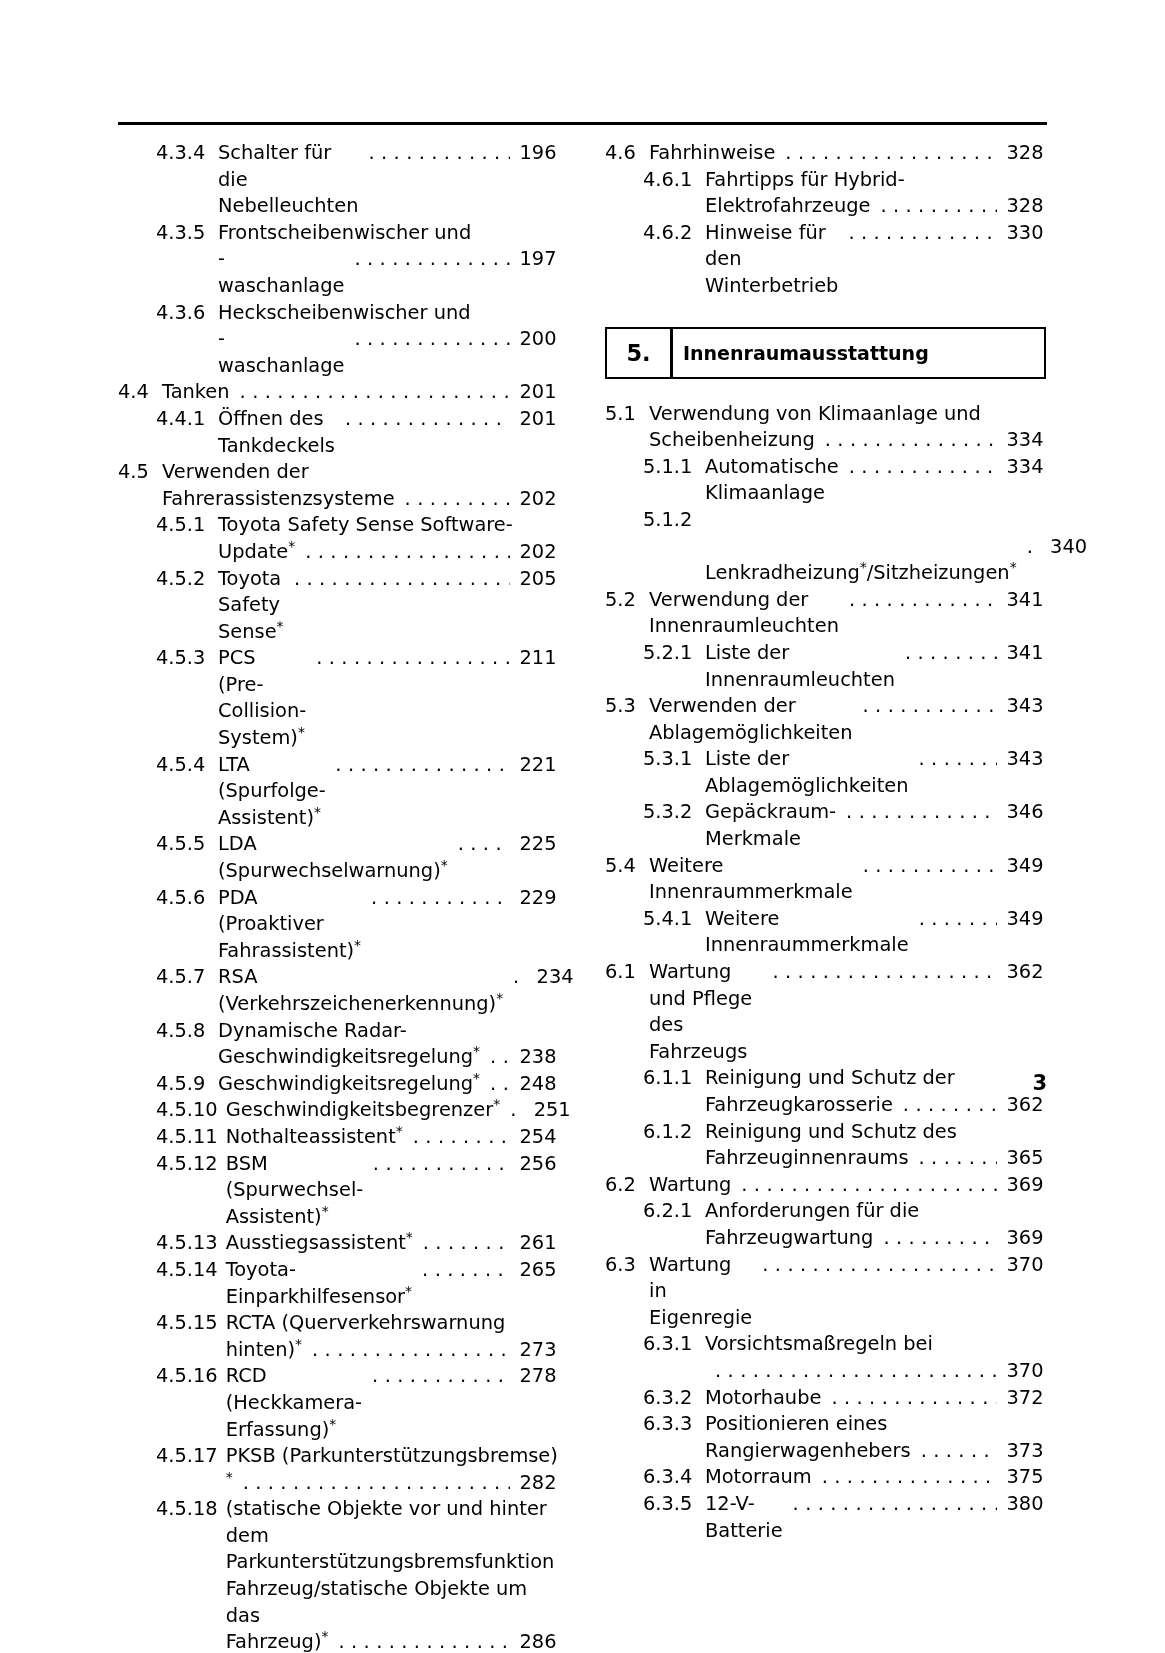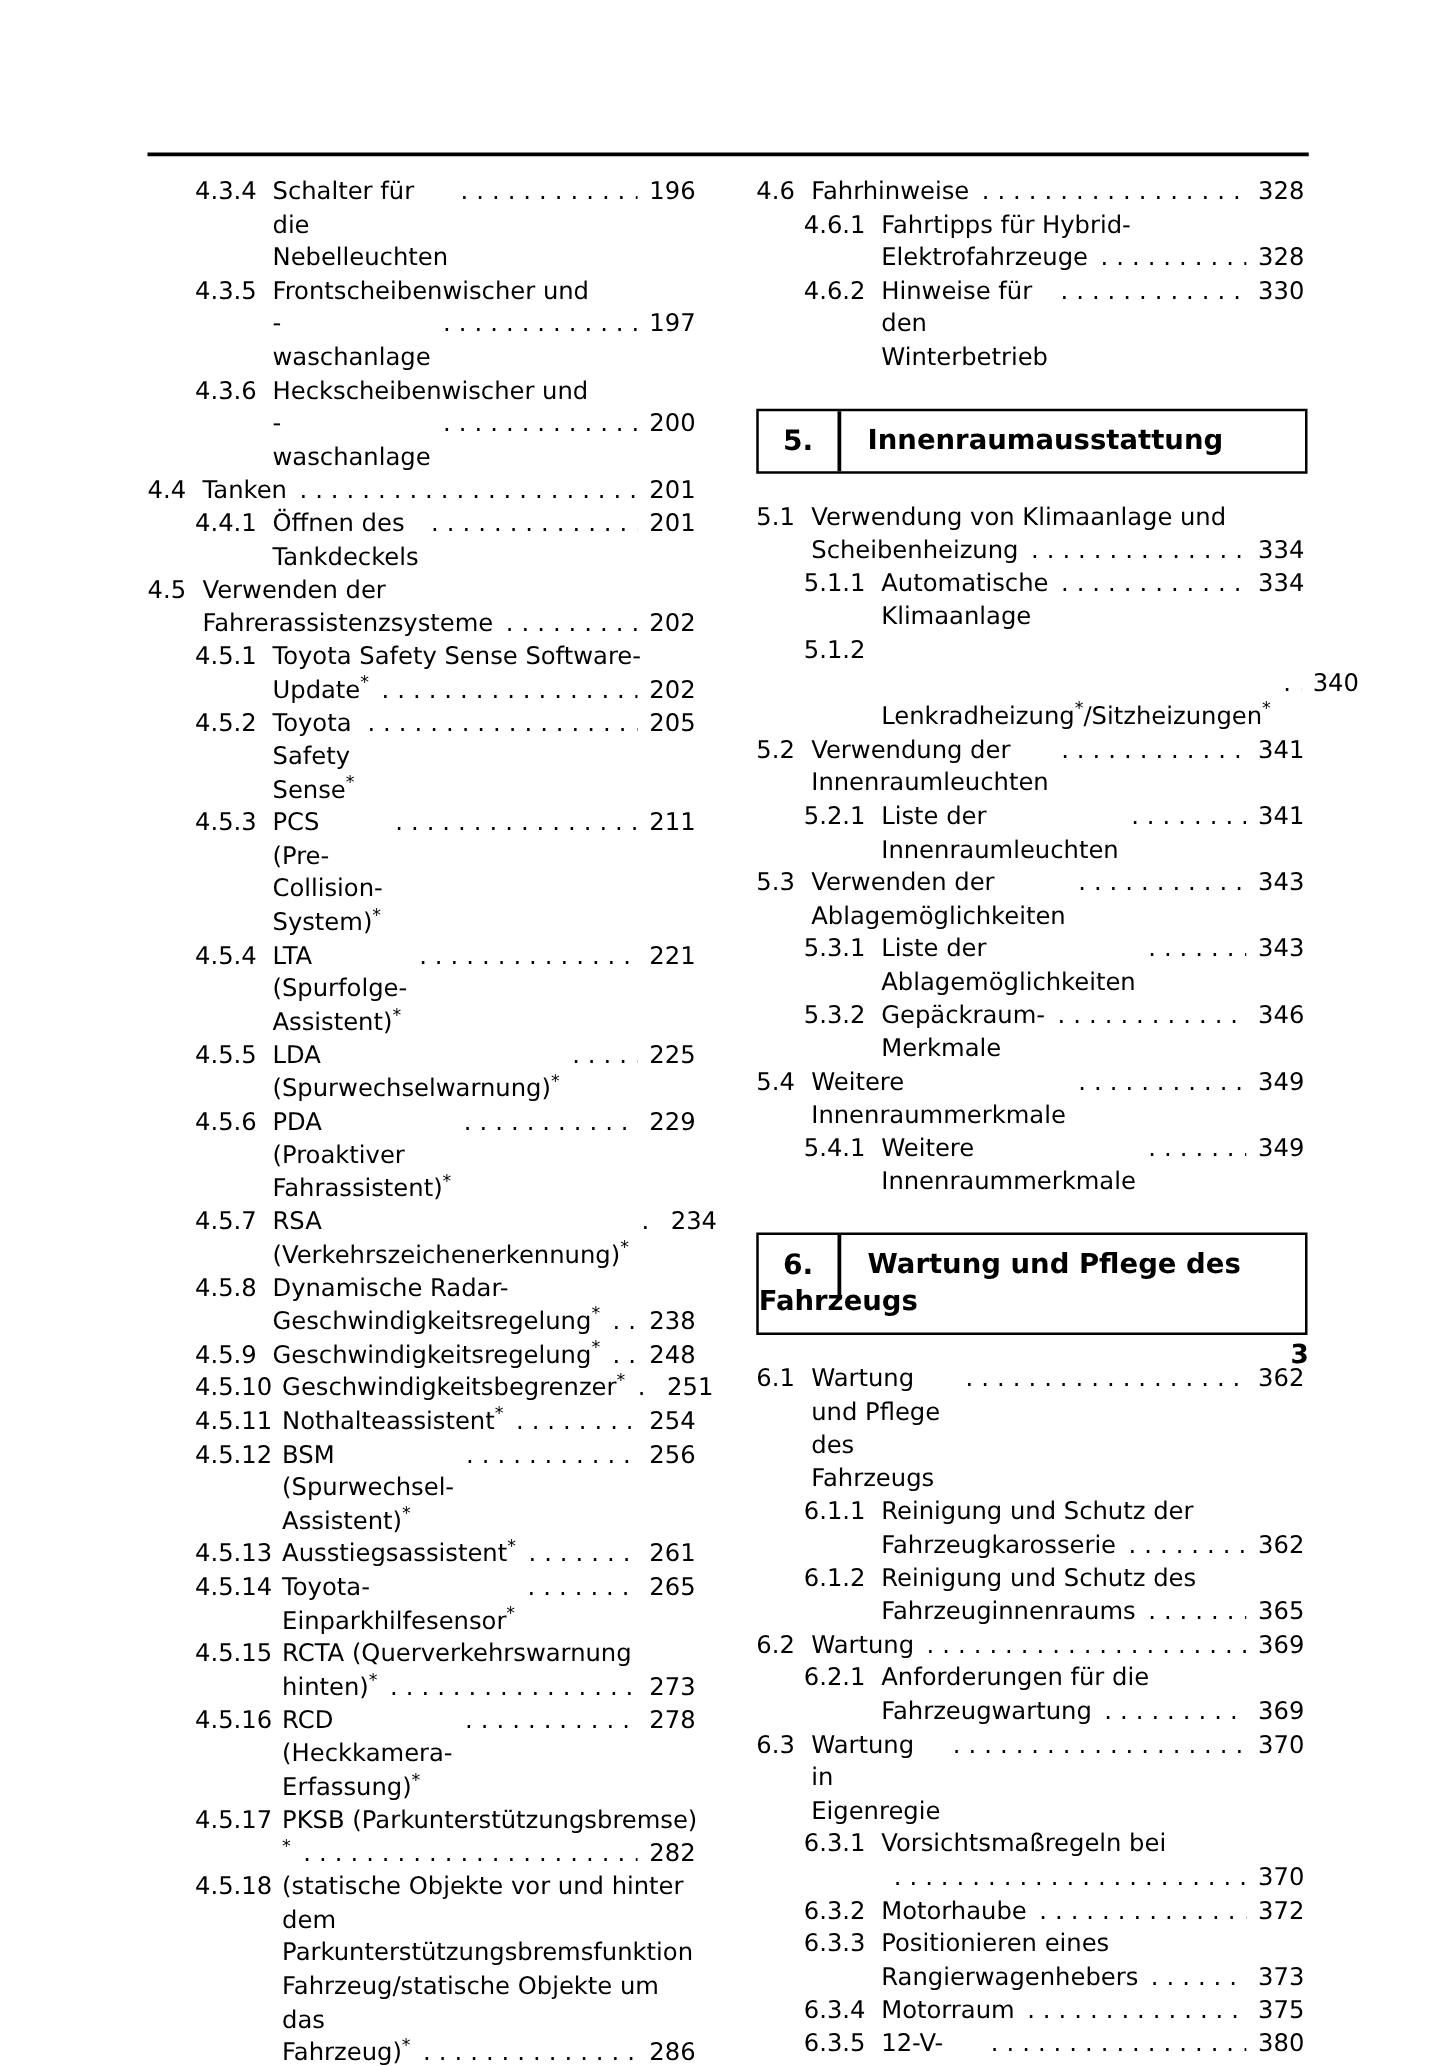--- a/index.html
+++ b/index.html
@@ -126,23 +126,23 @@
     width: 63px;
     text-align: center;
     font-weight: bold;
     font-size: 22.5px;
     line-height: 30px;
     vertical-align: top;
   }
   .ch-title {
     display: inline;
     font-weight: bold;
-    font-size: 22px;
+    font-size: 19px;
     line-height: 30px;
-    padding-left: 24px;
+    padding-left: 13px;
   }
   .chapter.tall { min-height: 82px; }
   .chapter.tall .divider { height: 52px; }
   .chapter.one .divider { height: 100%; }
 
   .pagenum {
     position: absolute;
     right: 118px;
     bottom: 66px;
     font-size: 21px;
@@ -543,24 +543,20 @@
         <div class="entry lvl2">
           <span class="num">5.4.1</span>
           <span class="body-col">
             <span class="lastline">
               <span class="title-txt">Weitere Innenraummerkmale</span>
               <span class="leader">.....................................................</span>
               <span class="pg">349</span>
             </span>
           </span>
         </div>
-        <div class="chapter tall">
-          <div class="divider"></div>
-          <div class="chapter-inner"><span class="ch-num">6.</span><span class="ch-title">Wartung und Pflege des Fahrzeugs</span></div>
-        </div>
         <div class="entry lvl1">
           <span class="num">6.1</span>
           <span class="body-col">
             <span class="lastline">
               <span class="title-txt">Wartung und Pflege des Fahrzeugs</span>
               <span class="leader">.....................................................</span>
               <span class="pg">362</span>
             </span>
           </span>
         </div>

